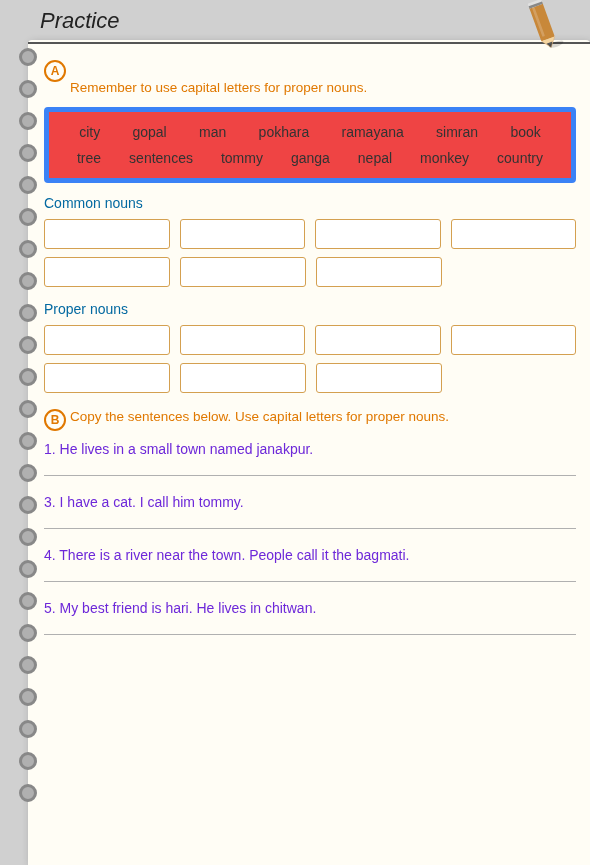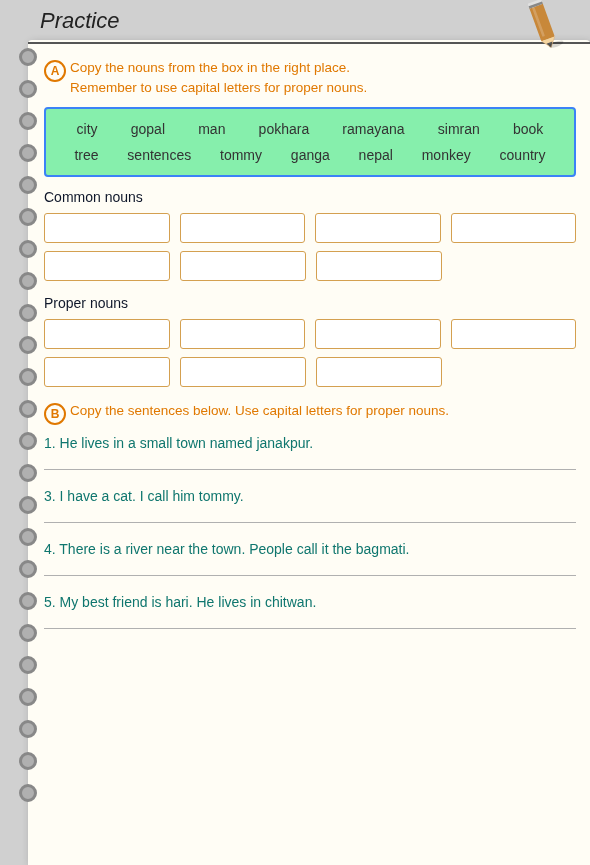--- a/index.html
+++ b/index.html
@@ -99,22 +99,22 @@
       margin-top: 2px;
     }
     .section-text {
       color: #e07800;
       font-size: 13.5px;
       line-height: 1.5;
     }
 
     
     .word-box {
-      background: #86efac;
-      border: 2px solid #3b82f6;
+      background: #ef4444;
+      border: 5px solid #3b82f6;
       border-radius: 4px;
       padding: 10px 14px;
       margin: 8px 0 12px 0;
       display: flex;
       flex-wrap: wrap;
       gap: 6px 0;
     }
     .word-row {
       display: flex;
       width: 100%;
@@ -125,21 +125,21 @@
       font-size: 14px;
       padding: 2px 8px;
     }
 
     
     .noun-section {
       margin-bottom: 14px;
     }
     .noun-title {
       font-size: 14px;
-      color: #0f172a;
+      color: #0369a1;
       margin-bottom: 8px;
     }
     .input-grid {
       display: flex;
       flex-direction: column;
       gap: 8px;
     }
     .input-row {
       display: flex;
       gap: 10px;
@@ -159,21 +159,21 @@
       gap: 4px;
       margin: 10px 0 10px 0;
     }
 
     
     .sentence-block {
       margin-bottom: 18px;
     }
     .sentence-text {
       font-size: 14px;
-      color: #0f766e;
+      color: #6d28d9;
       margin-bottom: 8px;
     }
     .sentence-line {
       width: 100%;
       height: 1px;
       background: #b0b0b0;
       margin-top: 18px;
     }
 
     
@@ -240,21 +240,21 @@
   <rect x="22" y="14" width="4" height="48" rx="1" fill="rgba(255,255,255,0.2)"></rect>
 
   <ellipse cx="38" cy="80" rx="12" ry="4" fill="rgba(0,0,0,0.15)"></ellipse>
 </svg>
 
 <div class="content">
 
   <div class="section-label">
     <div class="circle-label">A</div>
     <div class="section-text">
-      <span>Copy the nouns from the box in the right place.</span><br>
+      <br>
       <span>Remember to use capital letters for proper nouns.</span>
     </div>
   </div>
 
   <div class="word-box">
     <div class="word-row">
       <span class="word-item">city</span>
       <span class="word-item">gopal</span>
       <span class="word-item">man</span>
       <span class="word-item">pokhara</span>

